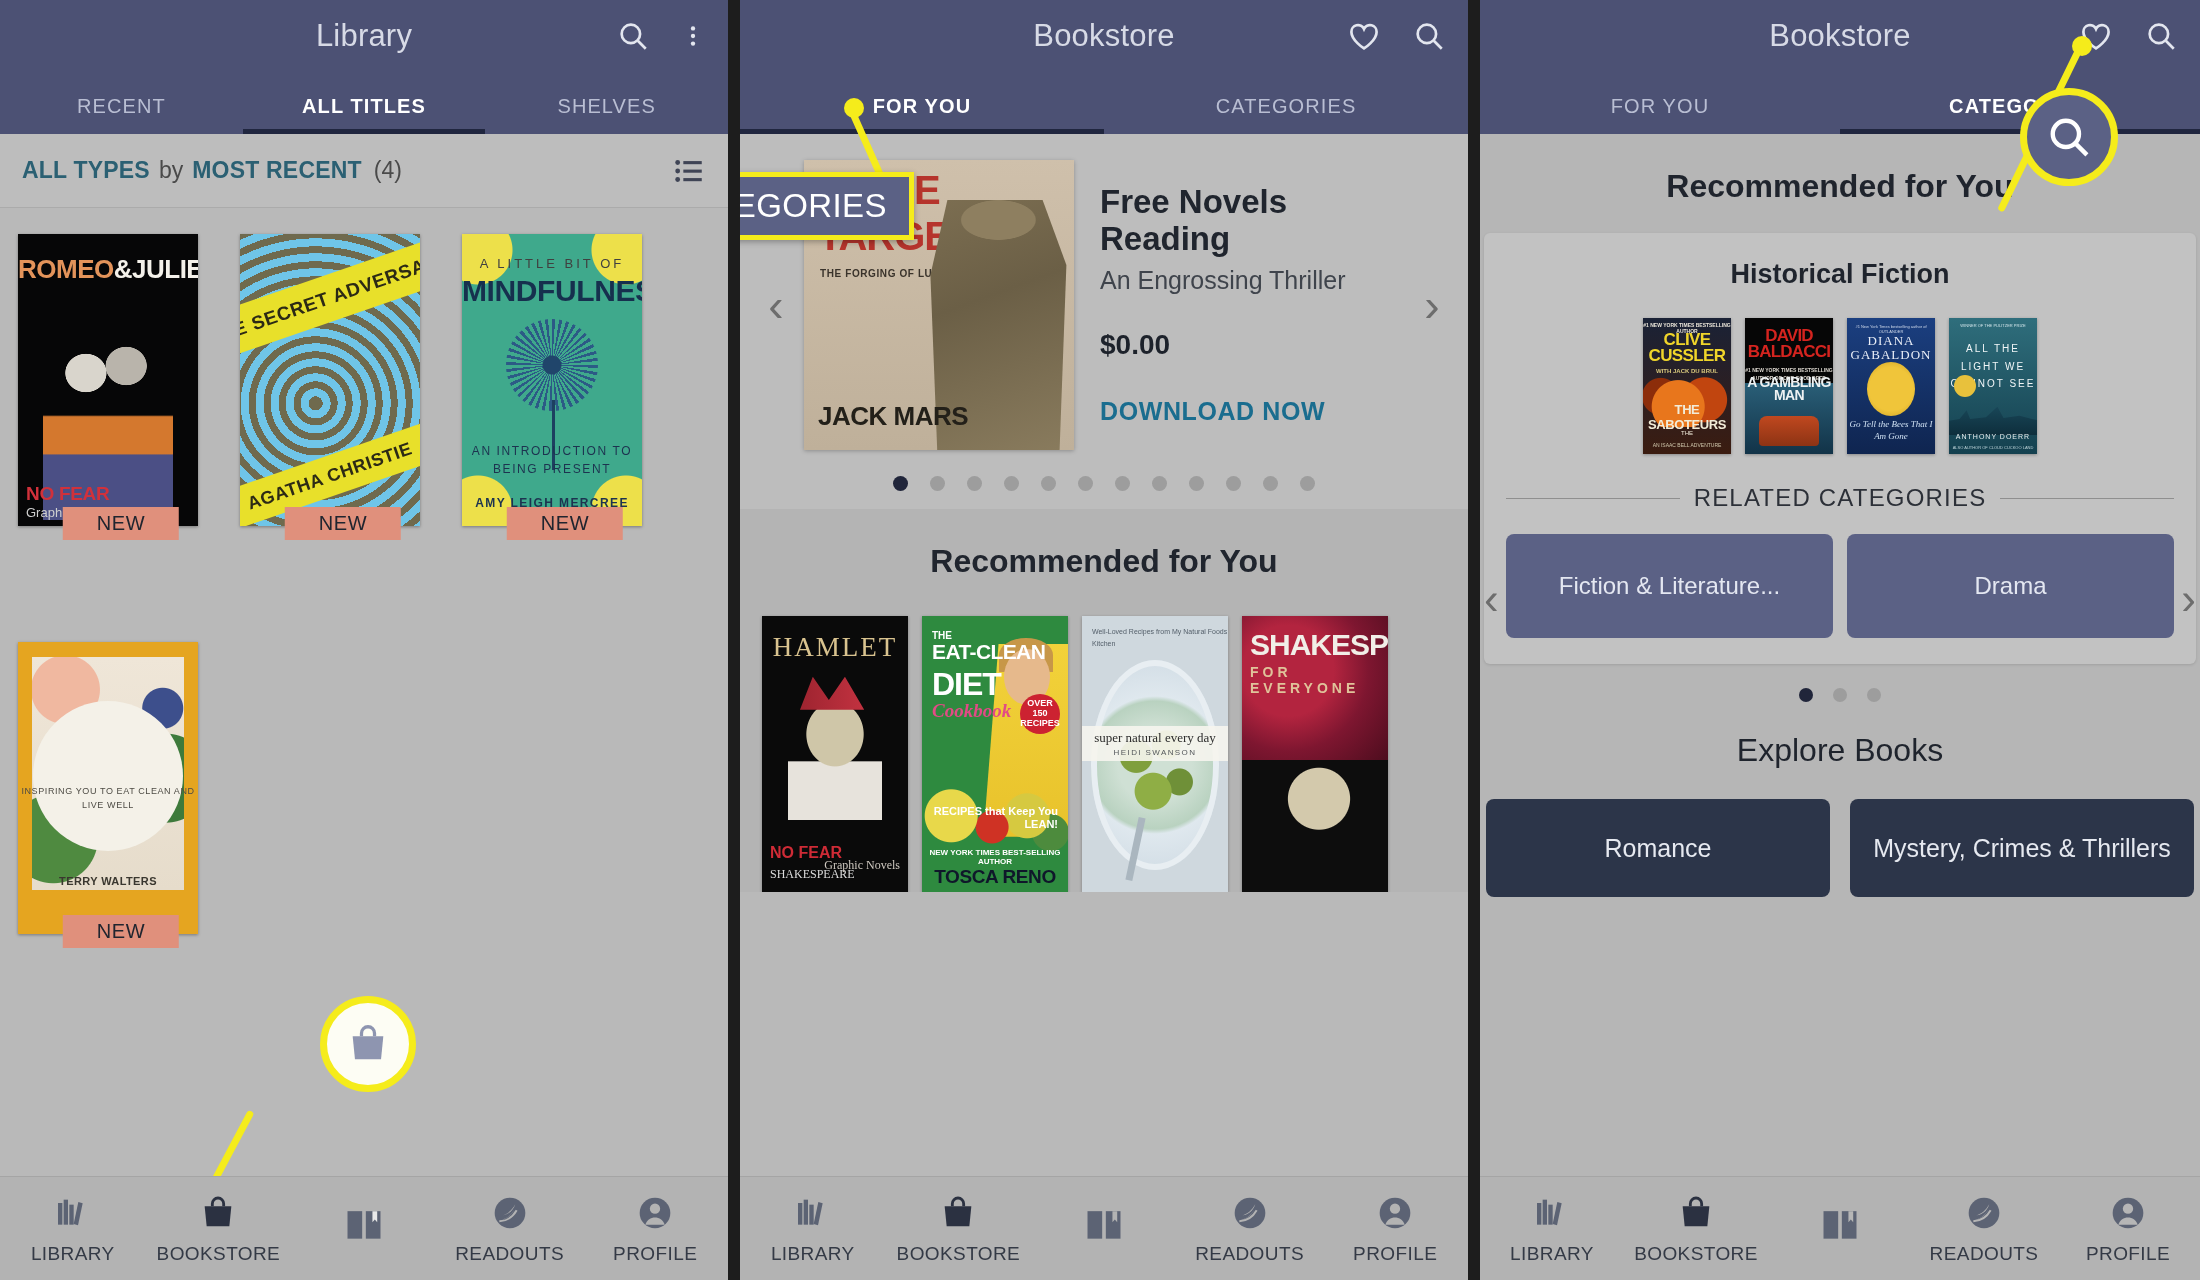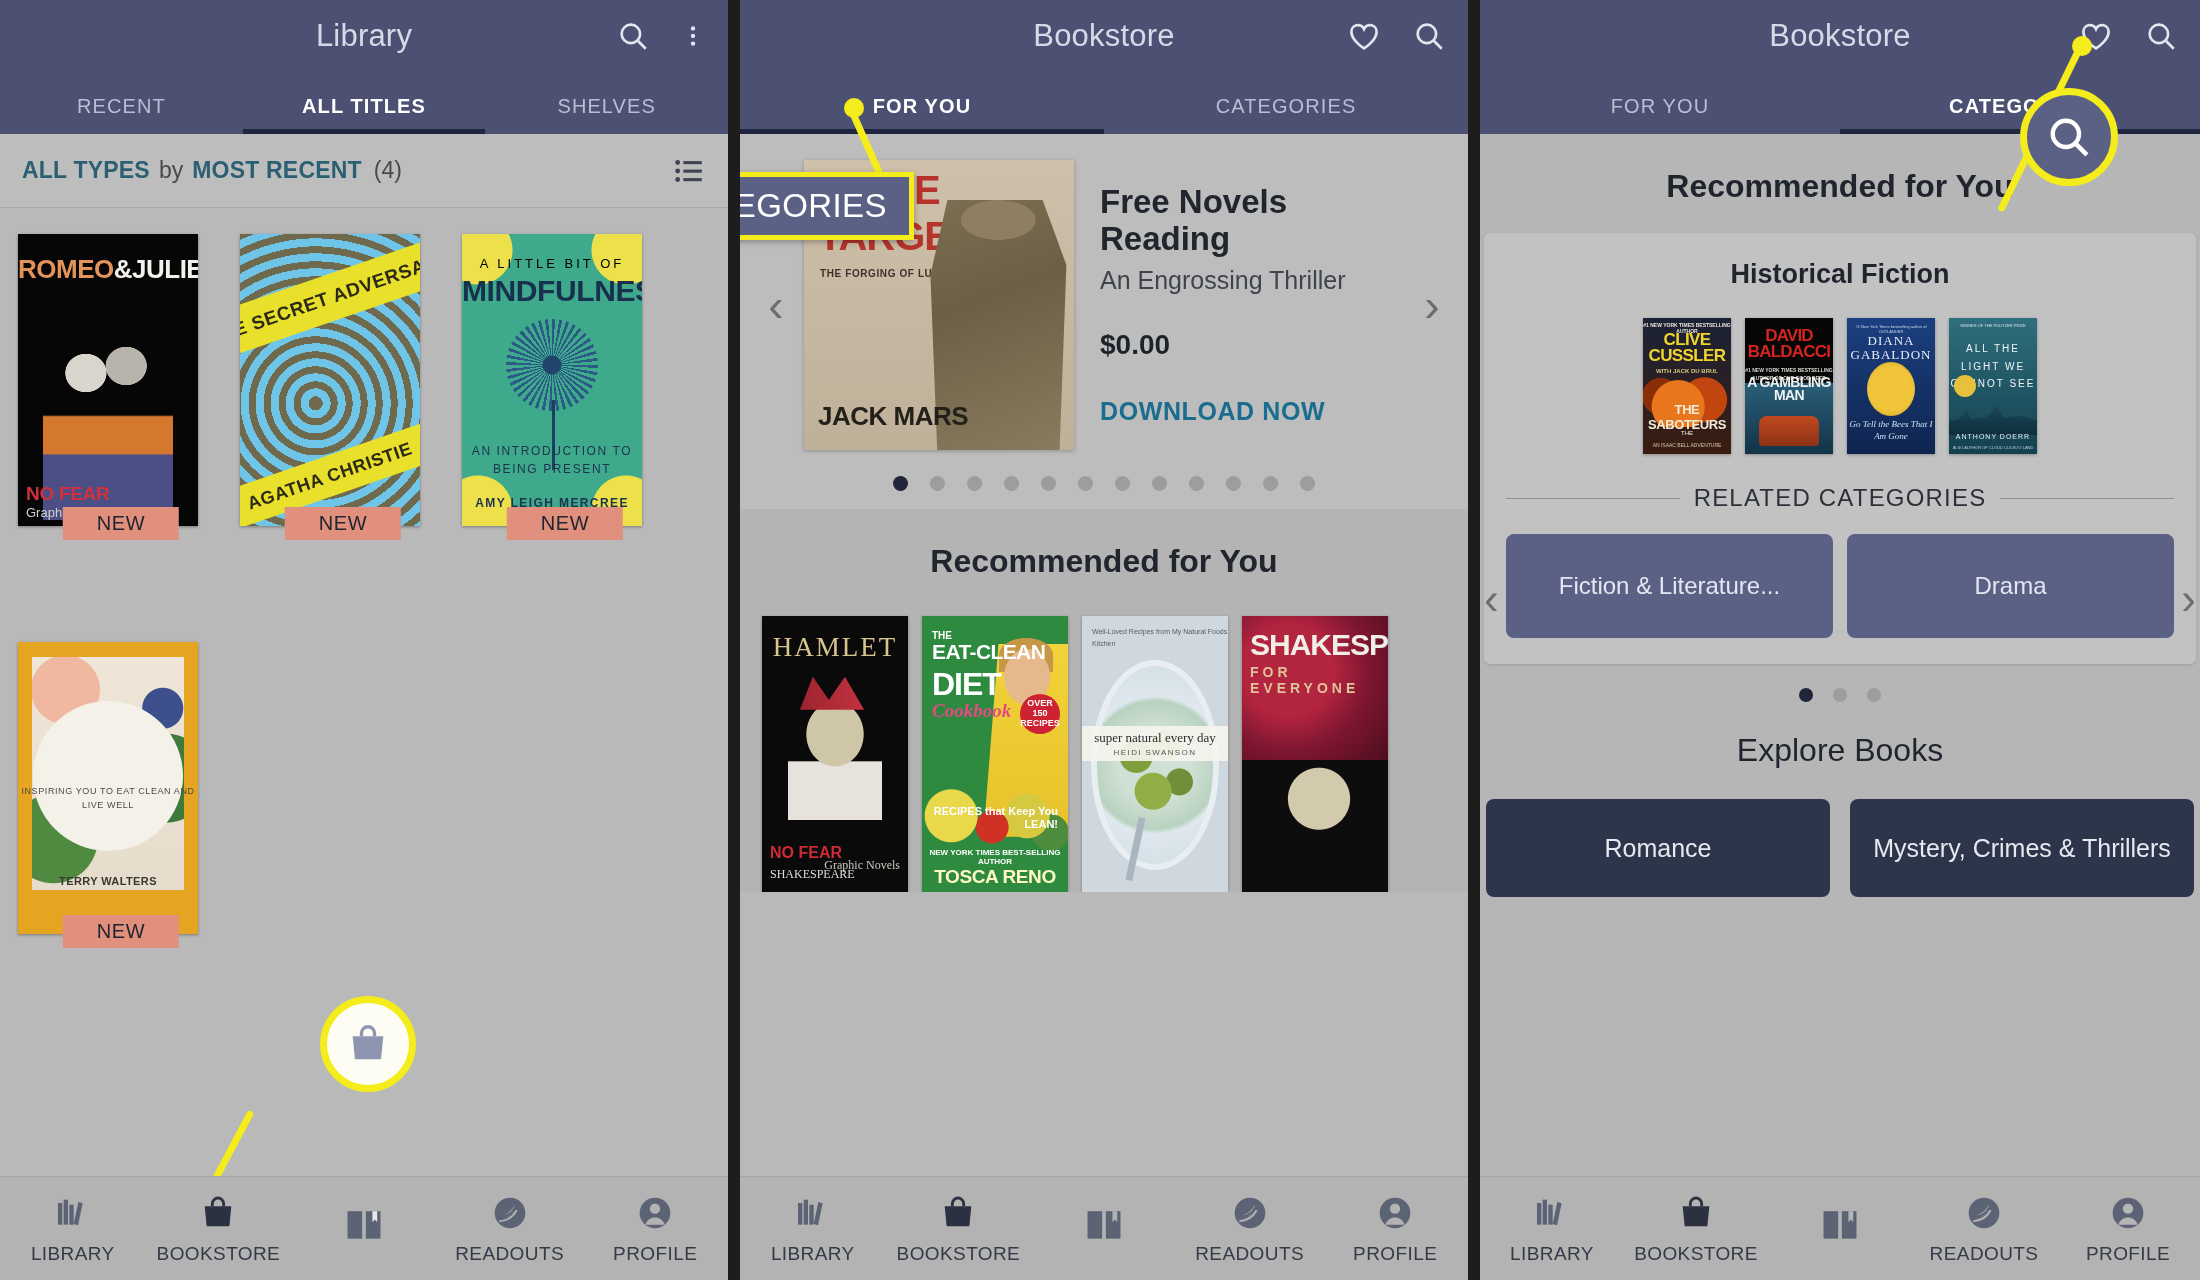--- a/index.html
+++ b/index.html
@@ -72,21 +72,21 @@
   .cv-secret .b1 { left:-26%; top:14%; width:152%; height:46px; transform:rotate(-19deg); }
   .cv-secret .b2 { left:-26%; top:76%; width:152%; height:40px; transform:rotate(-19deg); font-size:18px; }
 
   .cv-mind { background:#3fa98c; }
   .cv-mind .orn { position:absolute; inset:0; border:16px solid transparent;
      background:
        radial-gradient(circle at 0% 0%, #ede04a 0 34px, transparent 35px),
        radial-gradient(circle at 100% 0%, #ede04a 0 34px, transparent 35px),
        radial-gradient(circle at 0% 100%, #ede04a 0 34px, transparent 35px),
        radial-gradient(circle at 100% 100%, #ede04a 0 34px, transparent 35px); }
-  .cv-mind .s1 { position:absolute; top:22px; left:0; right:0; text-align:center; color:#000000;
+  .cv-mind .s1 { position:absolute; top:22px; left:0; right:0; text-align:center; color:#404040;
       font-size:13px; letter-spacing:3px; }
   .cv-mind .s2 { position:absolute; top:40px; left:0; right:0; text-align:center; color:#16304e;
       font-size:30px; font-weight:800; letter-spacing:-.4px; }
   .cv-mind .dand { position:absolute; left:50%; top:45%; transform:translate(-50%,-50%);
       width:92px; height:92px; border-radius:50%;
       background:radial-gradient(circle, #20456b 0 9px, transparent 10px),
                  repeating-conic-gradient(from 0deg, #2c5a86 0 4deg, transparent 4deg 9deg); }
   .cv-mind .stem { position:absolute; left:50%; top:57%; width:3px; height:70px; background:#1d4060; }
   .cv-mind .s3 { position:absolute; bottom:48px; left:0; right:0; text-align:center; color:#1d3350;
       font-size:12px; letter-spacing:1.6px; line-height:1.5; }
@@ -178,21 +178,21 @@
   .cv-diet .seal { position:absolute; right:8px; top:78px; width:40px; height:40px; border-radius:50%;
       background:#cc2231; color:#fff; font-size:9px; font-weight:800; display:flex;
       align-items:center; justify-content:center; line-height:1.1; text-align:center; }
   .cv-diet .veg { position:absolute; left:0; bottom:14%; width:100%; height:34%;
       background:radial-gradient(circle at 20% 60%, #e8d84a 0 26px, transparent 27px),
                  radial-gradient(circle at 48% 72%, #cf3224 0 16px, transparent 17px),
                  radial-gradient(circle at 72% 60%, #d6c940 0 22px, transparent 23px),
                  radial-gradient(circle at 88% 78%, #4d8b3d 0 18px, transparent 19px); }
   .cv-diet .lean { position:absolute; right:10px; bottom:22%; color:#fff; font-size:11px; font-weight:800;
       text-align:right; line-height:1.2; }
-  .cv-diet .auth { position:absolute; left:0; right:0; bottom:4px; text-align:center; color:#fef9c3;
+  .cv-diet .auth { position:absolute; left:0; right:0; bottom:4px; text-align:center; color:#0f172a;
       font-size:19px; font-weight:800; letter-spacing:-.4px; }
   .cv-diet .nyt { position:absolute; left:0; right:0; bottom:26px; text-align:center; color:#fff;
       font-size:8px; font-weight:700; }
 
   .cv-super { background:#cfd8de; }
   .cv-super .plate { position:absolute; left:6%; top:16%; width:88%; height:76%; border-radius:50%;
       background:radial-gradient(circle, #cfe0d4 0 30%, #b9d2c0 52%, #dfe8ee 56%, #cdd9e2 100%);
       box-shadow:inset 0 0 0 6px #e8eef2; }
   .cv-super .food { position:absolute; left:18%; top:34%; width:64%; height:42%;
       background:radial-gradient(circle at 30% 40%, #7f9f3c 0 16px, transparent 17px),

